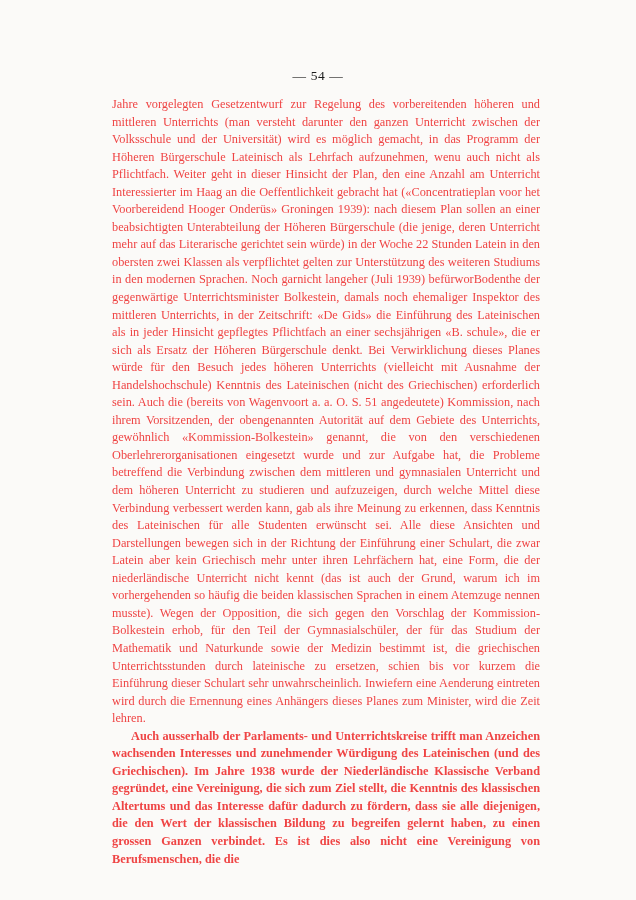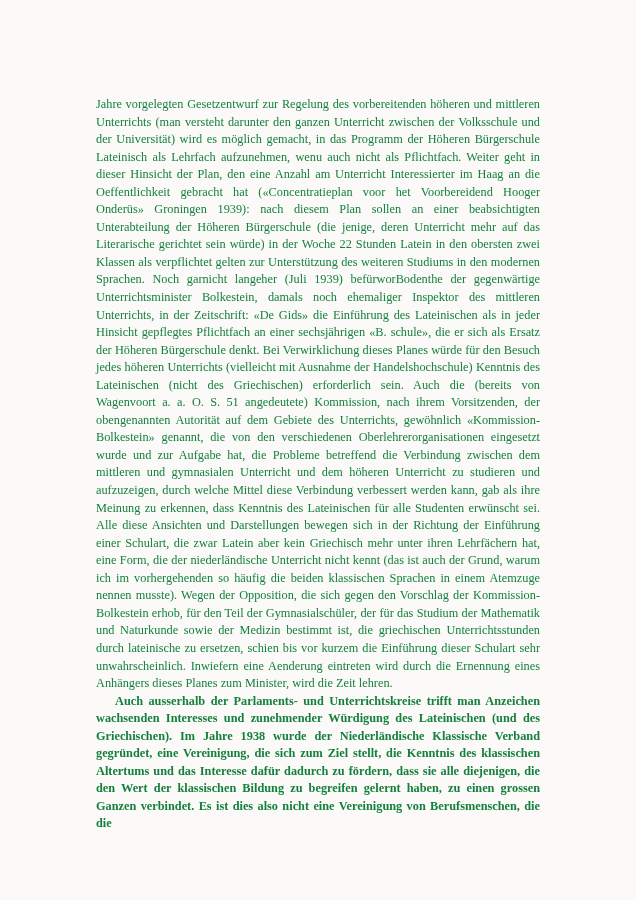--- a/index.html
+++ b/index.html
@@ -31,40 +31,41 @@
     letter-spacing: 0.6px;
     color: #1b1b1b;
   }
   .body-text {
     position: absolute;
     top: 96px;
     left: 96px;
     width: 444px;
   }
   .para {
-    margin: 0 0 0 0;
+    margin: 0 0 0 16px;
     text-align: justify;
     text-justify: inter-word;
     font-size: 12.3px;
     line-height: 17.55px;
-    color: #15803d;
+    color: #ef4444;
     hyphens: manual;
   }
   .para.indent {
     text-indent: 19px;
     font-weight: bold;
   }
   .para + .para {
     margin-top: 0px;
   }
 </style>
 </head>
 <body>
 
 <div class="page">
 
+  <div class="page-number">— 54 —</div>
 
   <div class="body-text">
     <p class="para">Jahre vorgelegten Gesetzentwurf zur Regelung des vorbereitenden höheren und mittleren Unterrichts (man versteht darunter den ganzen Unterricht zwischen der Volksschule und der Universität) wird es möglich gemacht, in das Programm der Höheren Bürgerschule Lateinisch als Lehrfach aufzunehmen, wenu auch nicht als Pflichtfach. Weiter geht in dieser Hinsicht der Plan, den eine Anzahl am Unterricht Interessierter im Haag an die Oeffentlichkeit gebracht hat («Concentratieplan voor het Voorbereidend Hooger Onderüs» Groningen 1939): nach diesem Plan sollen an einer beabsichtigten Unterabteilung der Höheren Bürgerschule (die jenige, deren Unterricht mehr auf das Literarische gerichtet sein würde) in der Woche 22 Stunden Latein in den obersten zwei Klassen als verpflichtet gelten zur Unterstützung des weiteren Studiums in den modernen Sprachen. Noch garnicht langeher (Juli 1939) befürworBodenthe der gegenwärtige Unterrichtsminister Bolkestein, damals noch ehemaliger Inspektor des mittleren Unterrichts, in der Zeitschrift: «De Gids» die Einführung des Lateinischen als in jeder Hinsicht gepflegtes Pflichtfach an einer sechsjährigen «B. schule», die er sich als Ersatz der Höheren Bürgerschule denkt. Bei Verwirklichung dieses Planes würde für den Besuch jedes höheren Unterrichts (vielleicht mit Ausnahme der Handelshochschule) Kenntnis des Lateinischen (nicht des Griechischen) erforderlich sein. Auch die (bereits von Wagenvoort a. a. O. S. 51 angedeutete) Kommission, nach ihrem Vorsitzenden, der obengenannten Autorität auf dem Gebiete des Unterrichts, gewöhnlich «Kommission-Bolkestein» genannt, die von den verschiedenen Oberlehrerorganisationen eingesetzt wurde und zur Aufgabe hat, die Probleme betreffend die Verbindung zwischen dem mittleren und gymnasialen Unterricht und dem höheren Unterricht zu studieren und aufzuzeigen, durch welche Mittel diese Verbindung verbessert werden kann, gab als ihre Meinung zu erkennen, dass Kenntnis des Lateinischen für alle Studenten erwünscht sei. Alle diese Ansichten und Darstellungen bewegen sich in der Richtung der Einführung einer Schulart, die zwar Latein aber kein Griechisch mehr unter ihren Lehrfächern hat, eine Form, die der niederländische Unterricht nicht kennt (das ist auch der Grund, warum ich im vorhergehenden so häufig die beiden klassischen Sprachen in einem Atemzuge nennen musste). Wegen der Opposition, die sich gegen den Vorschlag der Kommission-Bolkestein erhob, für den Teil der Gymnasialschüler, der für das Studium der Mathematik und Naturkunde sowie der Medizin bestimmt ist, die griechischen Unterrichtsstunden durch lateinische zu ersetzen, schien bis vor kurzem die Einführung dieser Schulart sehr unwahrscheinlich. Inwiefern eine Aenderung eintreten wird durch die Ernennung eines Anhängers dieses Planes zum Minister, wird die Zeit lehren.</p>
     <p class="para indent">Auch ausserhalb der Parlaments- und Unterrichtskreise trifft man Anzeichen wachsenden Interesses und zunehmender Würdigung des Lateinischen (und des Griechischen). Im Jahre 1938 wurde der Niederländische Klassische Verband gegründet, eine Vereinigung, die sich zum Ziel stellt, die Kenntnis des klassischen Altertums und das Interesse dafür dadurch zu fördern, dass sie alle diejenigen, die den Wert der klassischen Bildung zu begreifen gelernt haben, zu einen grossen Ganzen verbindet. Es ist dies also nicht eine Vereinigung von Berufsmenschen, die die</p>
   </div>
 
 </div>
 
 </body></html>

